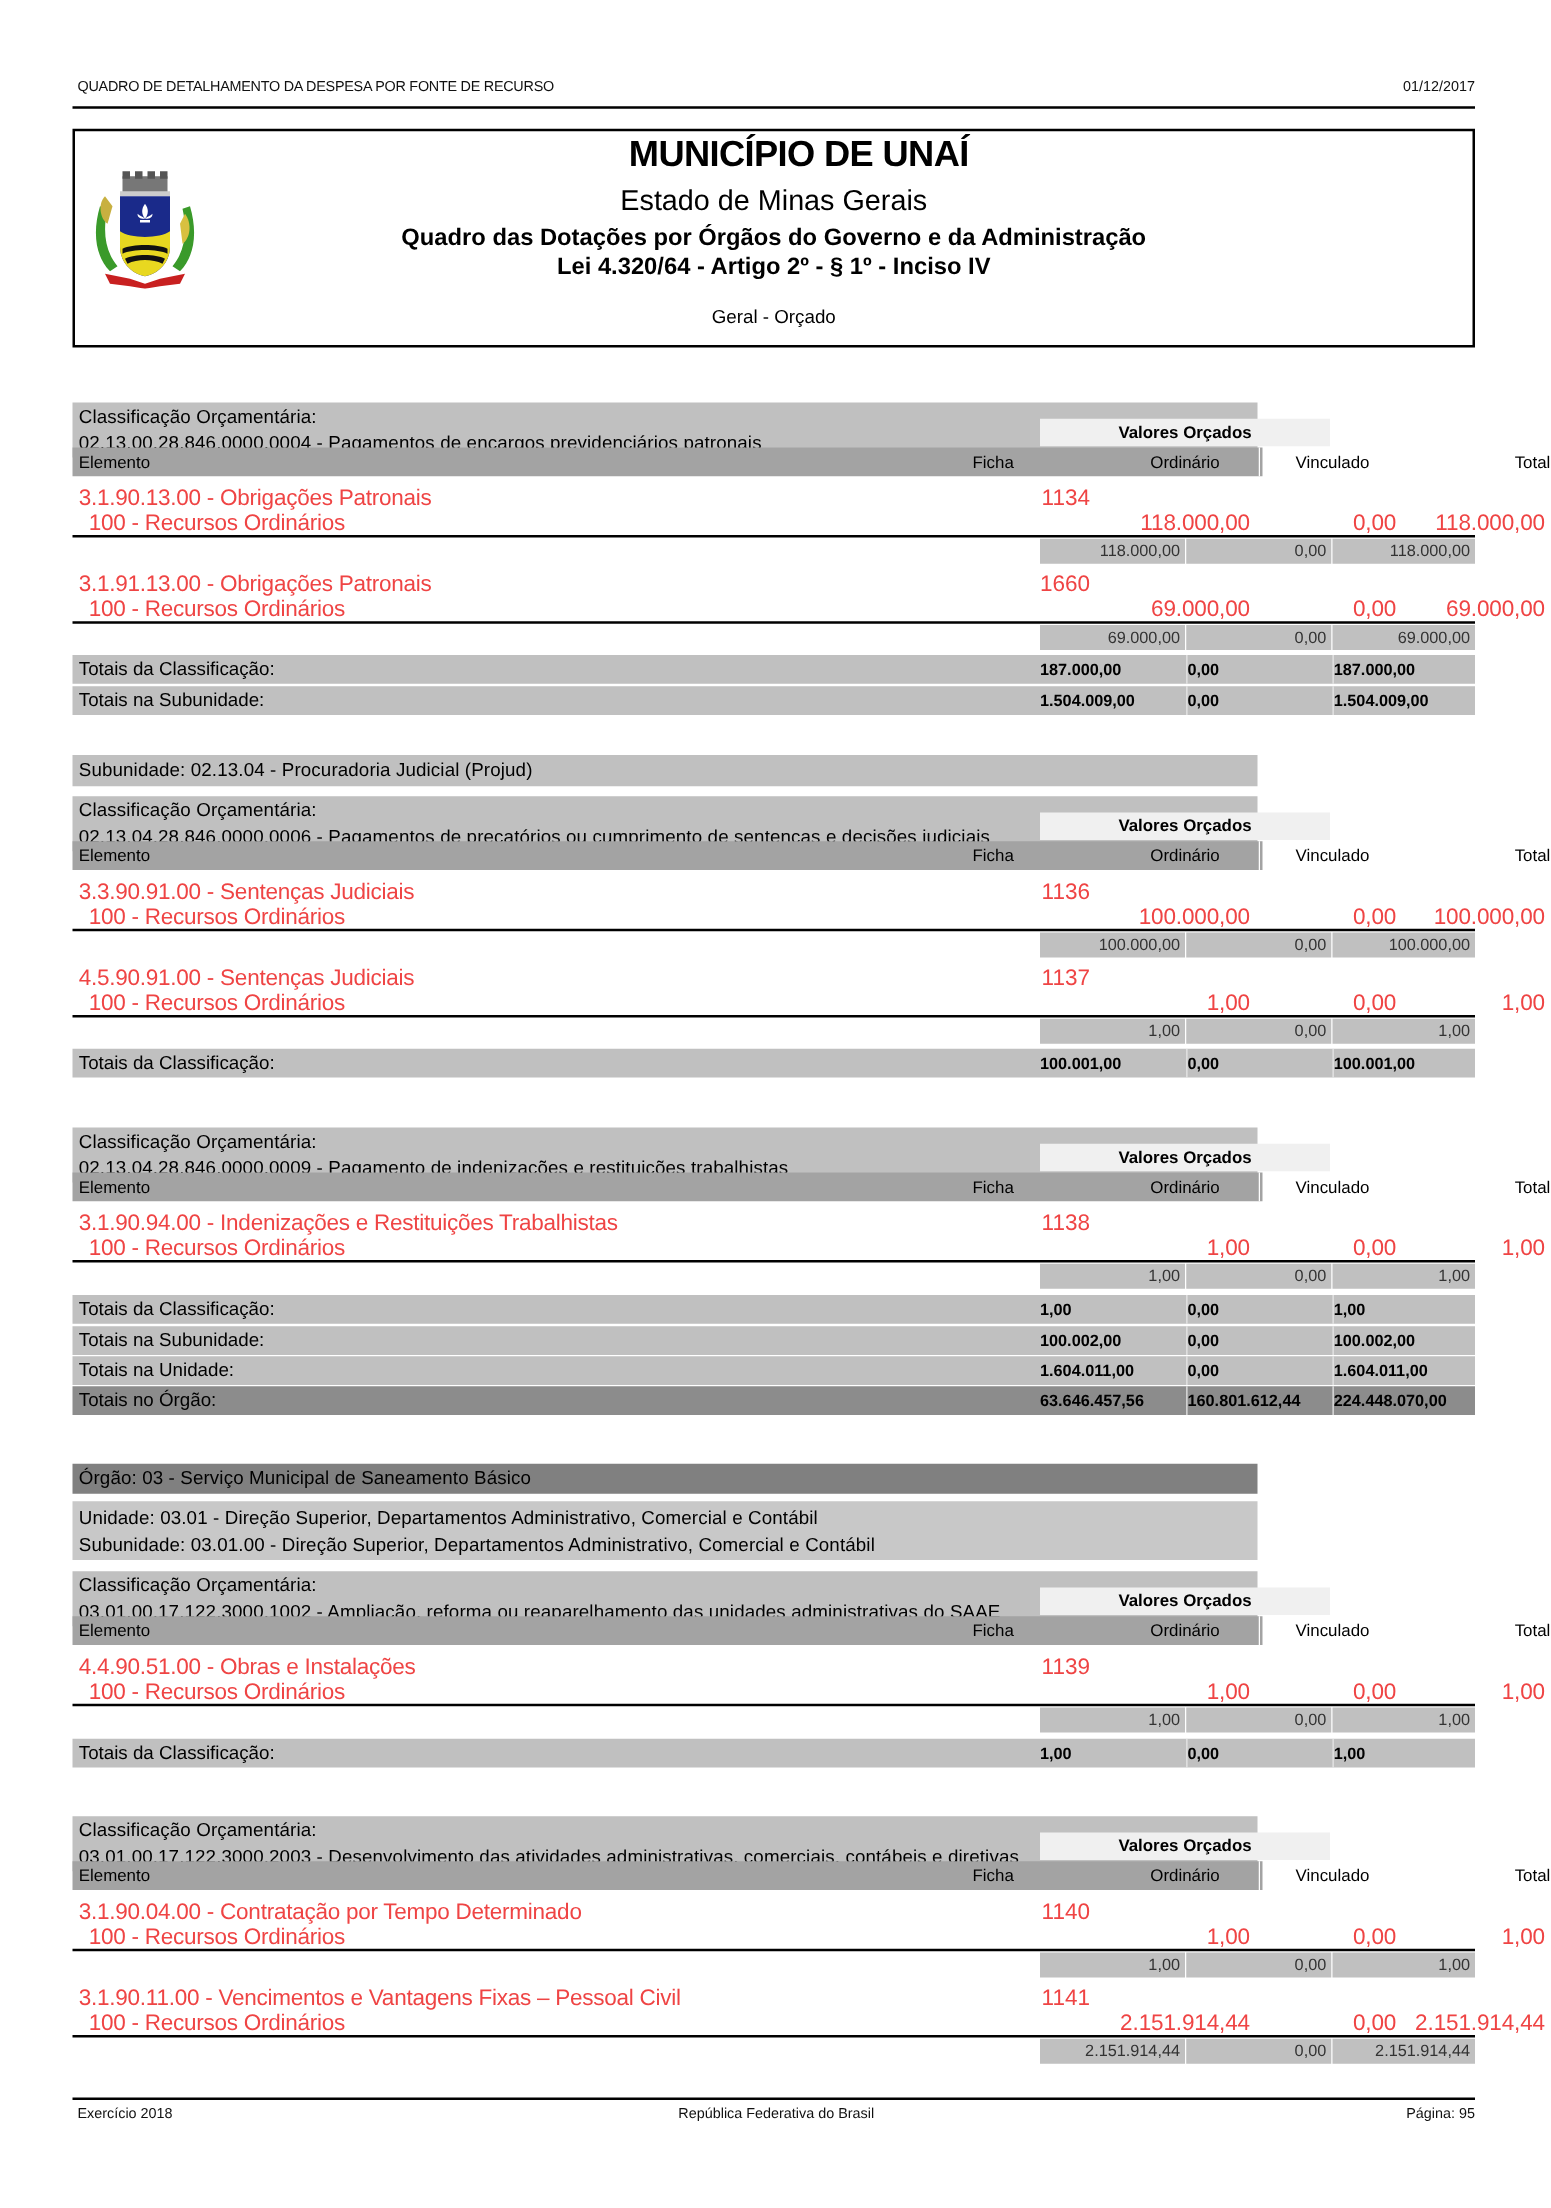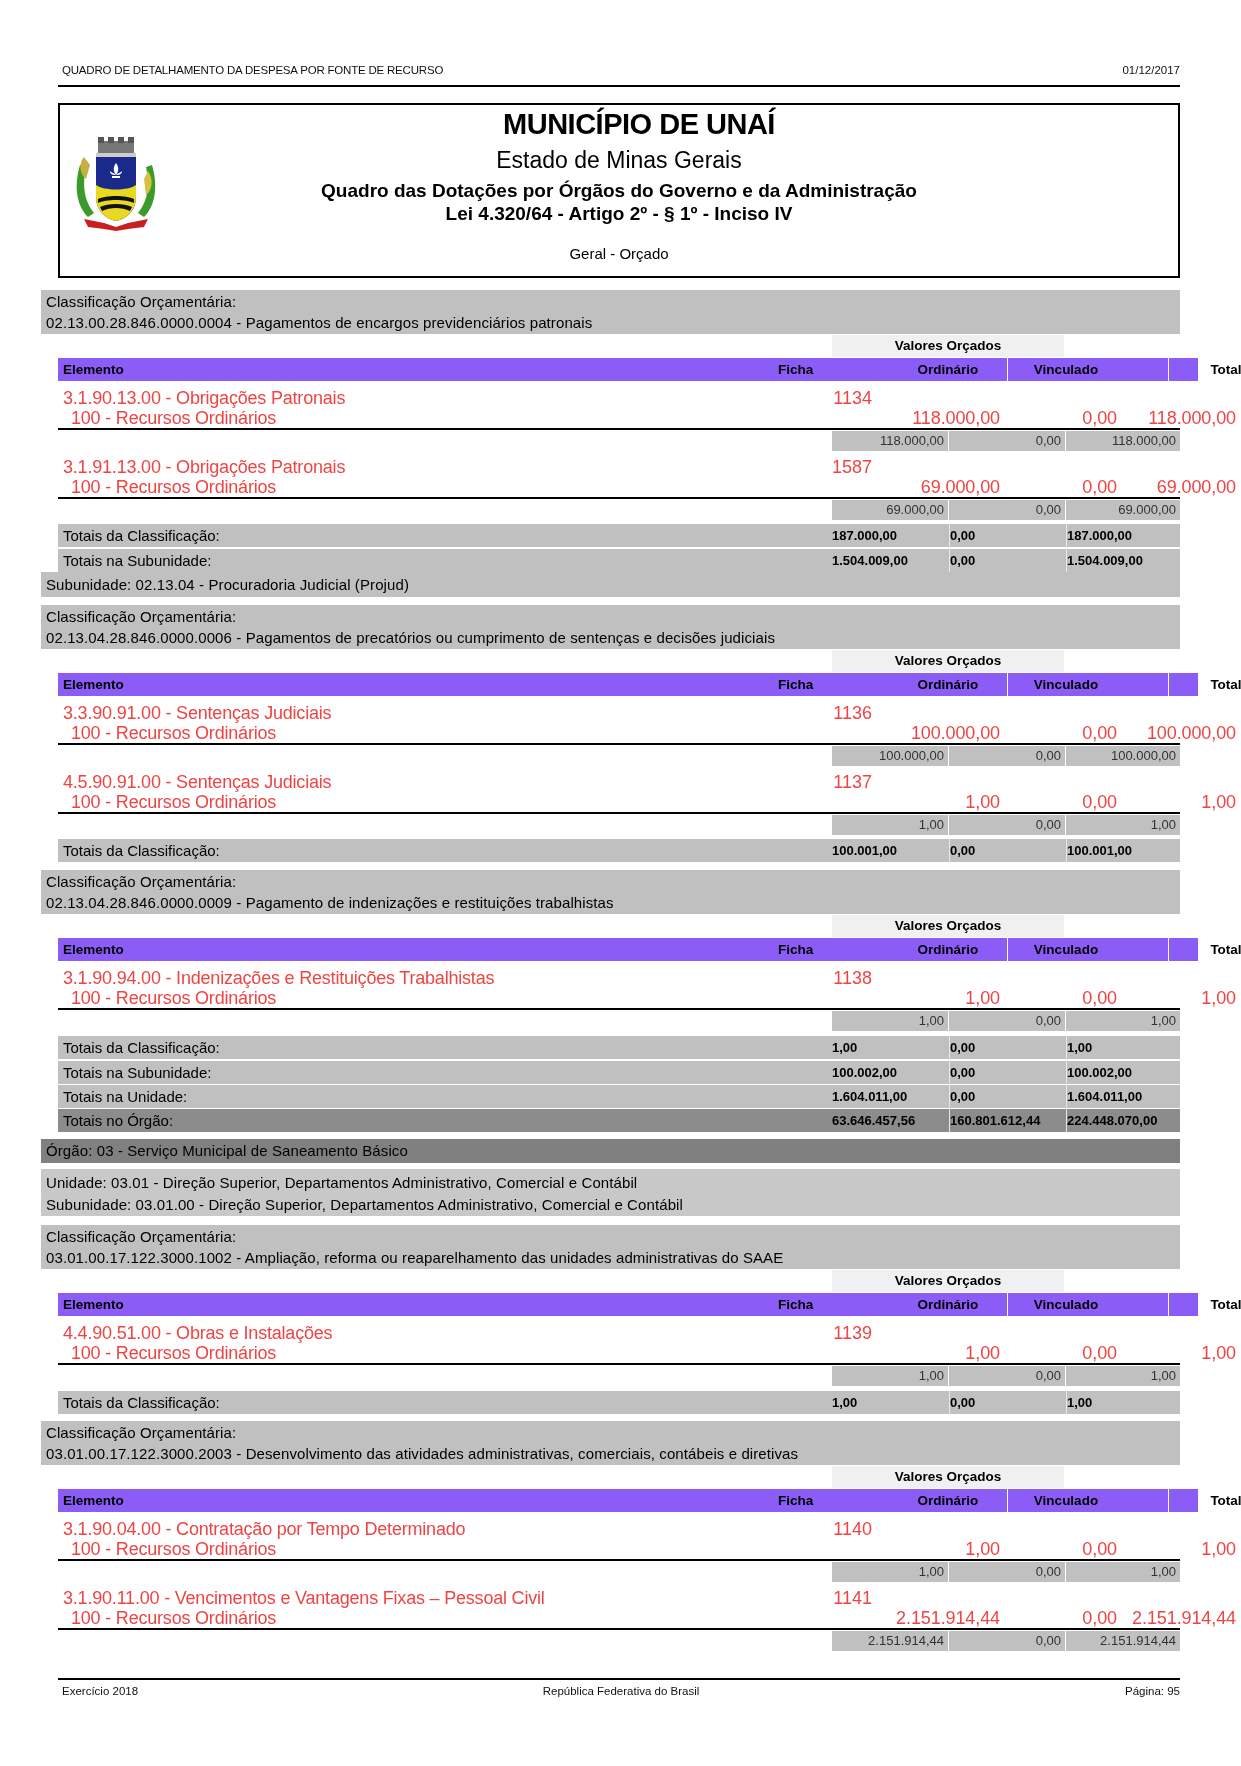--- a/index.html
+++ b/index.html
@@ -16,30 +16,30 @@
   .title-box { position: absolute; left: 58px; top: 103px; width: 1118px; height: 171px;
                border: 2px solid #000; }
   .title-box .logo { position: absolute; left: 14px; top: 30px; width: 84px; height: 96px; }
   .title-box .t { position: absolute; left: 0; width: 100%; text-align: center; font-weight: bold; }
   .t1 { top: 3px; font-size: 29px; letter-spacing: -0.5px; padding-left: 20px; }
   .t2 { top: 42px; font-size: 23px; font-weight: normal !important; }
   .t3 { top: 75px; font-size: 19px; }
   .t4 { top: 98px; font-size: 19px; }
   .t5 { top: 140px; font-size: 15px; font-weight: normal !important; }
 
-  .band { position: absolute; left: 41px; width: 1139px; background: #c0c0c0; box-sizing: border-box;
-          padding-left: 5px; font-size: 15px; }
+  .band { position: absolute; left: 58px; width: 948px; background: #c0c0c0; box-sizing: border-box;
+          padding-left: 5px; font-size: 15px; margin-top: 32px; }
   .band .line { height: 21px; line-height: 21px; white-space: nowrap; letter-spacing: 0.1px; }
   .band.dark { background: #808080; }
   .band.light { background: #c8c8c8; }
 
   .vo { position: absolute; left: 832px; width: 232px; height: 22px; background: #f0f0f0;
         text-align: center; font-size: 13.5px; font-weight: bold; line-height: 22px; }
-  .colhdr { position: absolute; left: 58px; width: 1140px; height: 23px; background: #8b5cf6;
-            font-size: 13.5px; font-weight: bold; line-height: 23px; }
+  .colhdr { position: absolute; left: 58px; width: 952px; height: 23px; background: #a3a3a3;
+            font-size: 13.5px; font-weight: normal; line-height: 23px; }
   .colhdr span { position: absolute; top: 0; }
   .colhdr .c-el { left: 5px; }
   .colhdr .c-fi { left: 720px; width: 58px; text-align: left; }
   .colhdr .c-or { left: 832px; width: 116px; text-align: center; }
   .colhdr .c-vi { left: 949px; width: 116px; text-align: center; border-left: 1px solid #fff; }
   .colhdr .c-to { left: 1066px; width: 114px; text-align: center; border-left: 1px solid #fff; margin-left: 44px; }
 
   .item { position: absolute; left: 58px; width: 1122px; height: 44px; font-size: 18px; color: #ef4444; }
   .item .desc { position: absolute; left: 5px; top: 0; white-space: nowrap; letter-spacing: -0.2px; }
   .item .src  { position: absolute; left: 13px; top: 20px; white-space: nowrap; letter-spacing: -0.2px; }
@@ -139,21 +139,21 @@
     <div class="rule"></div>
   </div>
   <div class="sub" style="top:431px;">
     <div class="or">118.000,00</div>
     <div class="vi">0,00</div>
     <div class="to">118.000,00</div>
   </div>
   <div class="item" style="top:457px;">
     <span class="desc">3.1.91.13.00 - Obrigações Patronais</span>
     <span class="src">100 - Recursos Ordinários</span>
-    <span class="ficha">1587</span>
+    <span class="ficha">1660</span>
     <span class="v or">69.000,00</span>
     <span class="v vi">0,00</span>
     <span class="v to">69.000,00</span>
     <div class="rule"></div>
   </div>
   <div class="sub" style="top:500px;">
     <div class="or">69.000,00</div>
     <div class="vi">0,00</div>
     <div class="to">69.000,00</div>
   </div>

